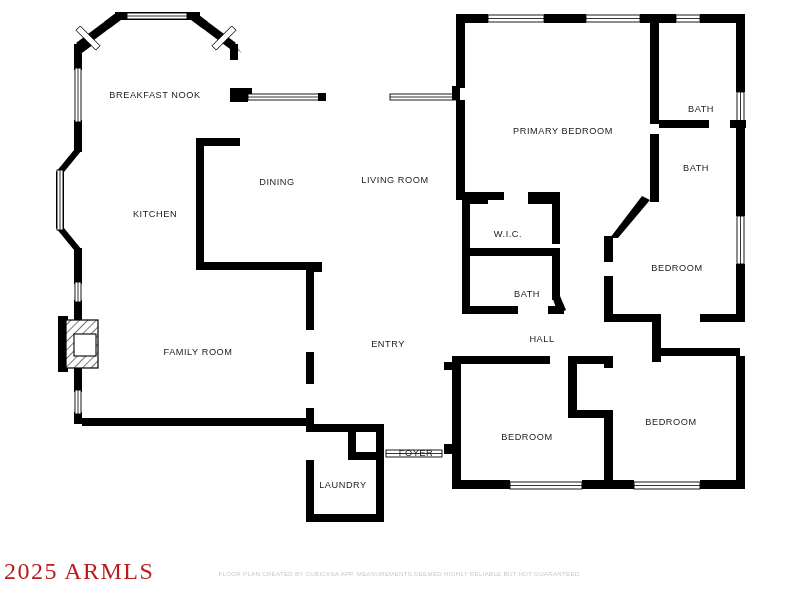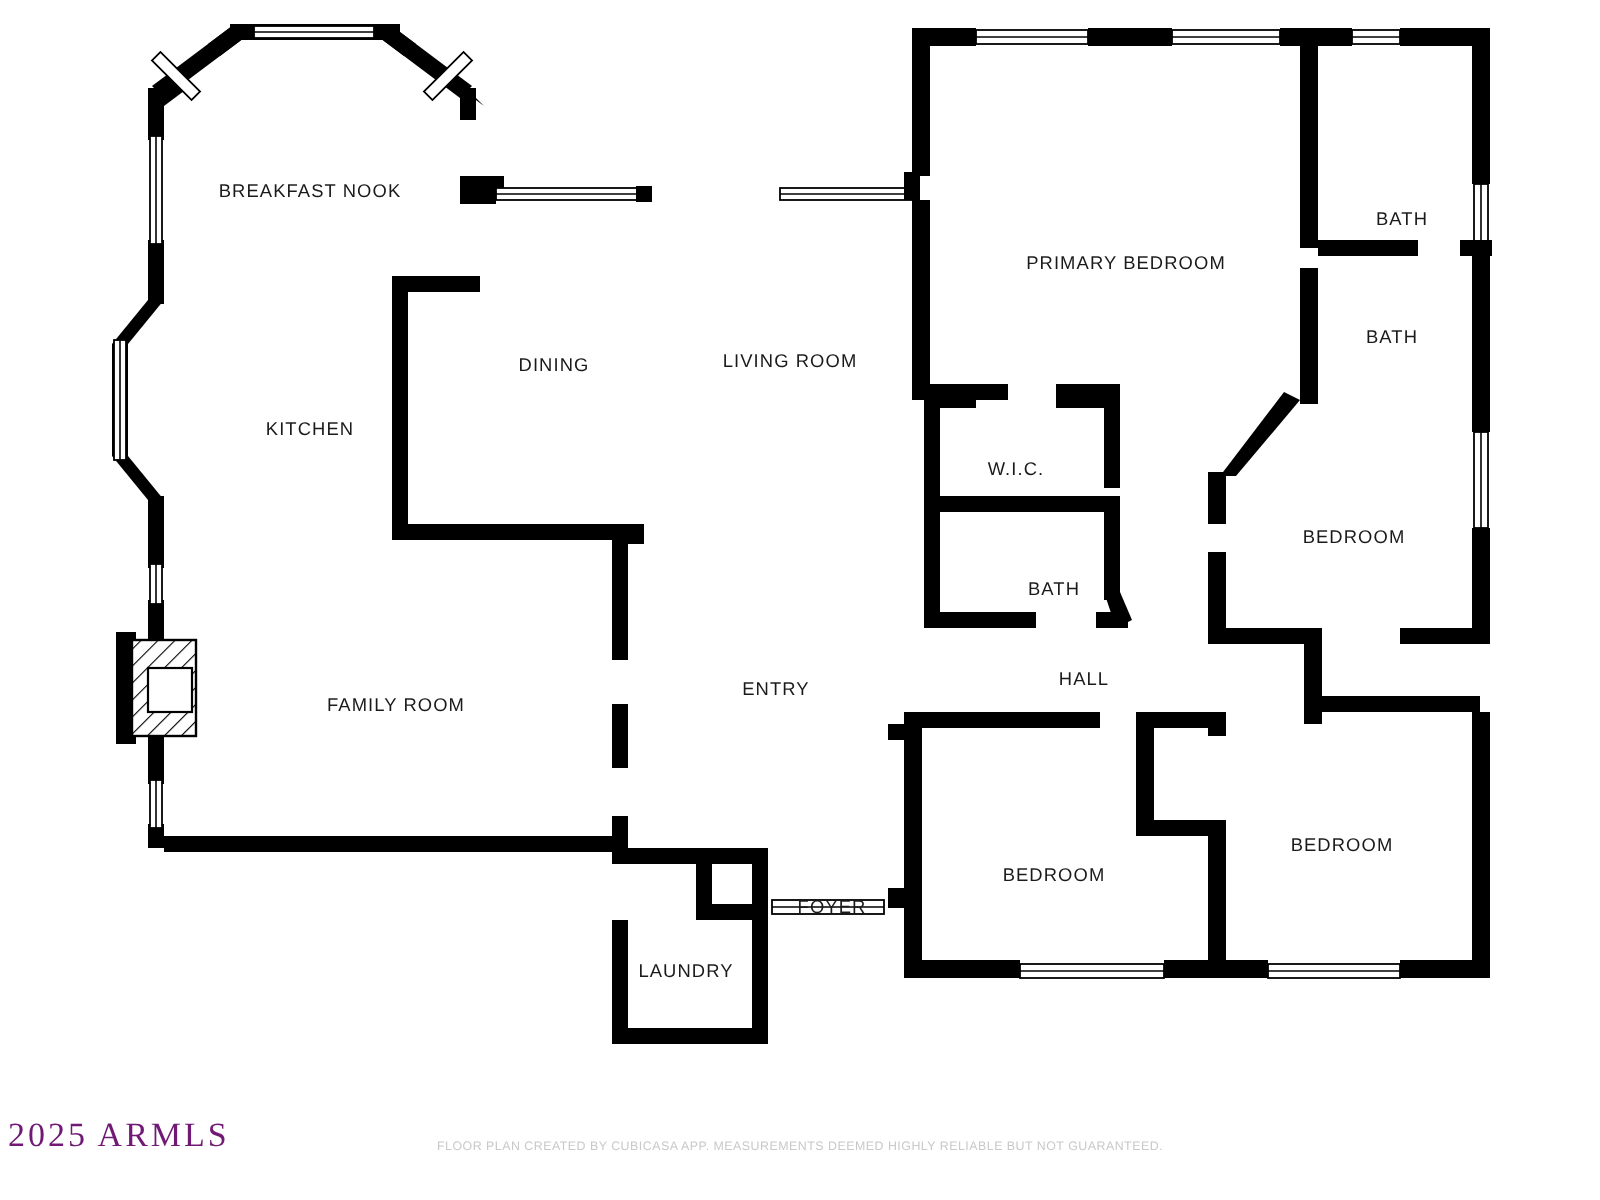--- a/index.html
+++ b/index.html
@@ -26,23 +26,23 @@
   .wall{fill:#000000;}
   .win-frame{fill:#ffffff;stroke:#000000;stroke-width:0.9;}
   .win-line{stroke:#000000;stroke-width:0.8;fill:none;}
   .fp-hatch{fill:url(#hatchPat);stroke:#000000;stroke-width:1.2;}
   .fp-box{fill:#ffffff;stroke:#000000;stroke-width:1.1;}
 
   .watermark-armls{
     position:absolute;
     left:4px;top:558px;
     font-family:"Liberation Serif", serif;
-    font-size:17px;
+    font-size:24px;
     letter-spacing:1.5px;
-    color:#701a75;
+    color:#b91c1c;
     white-space:nowrap;
     user-select:none;
   }
   .footer-credit{
     position:absolute;
     left:0;top:570px;width:800px;
     text-align:center;
     font-family:"Liberation Sans", sans-serif;
     font-size:6.2px;
     letter-spacing:0.25px;

